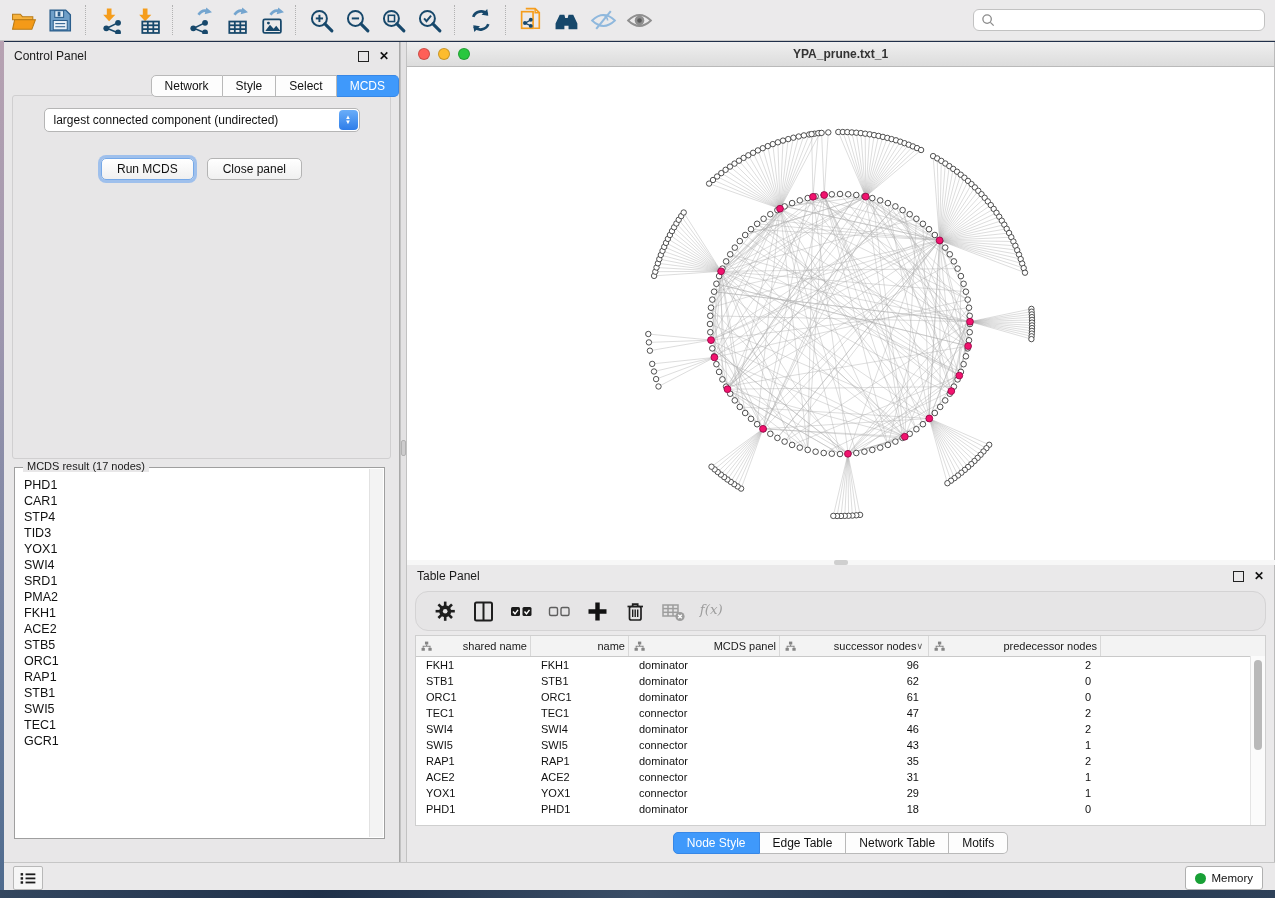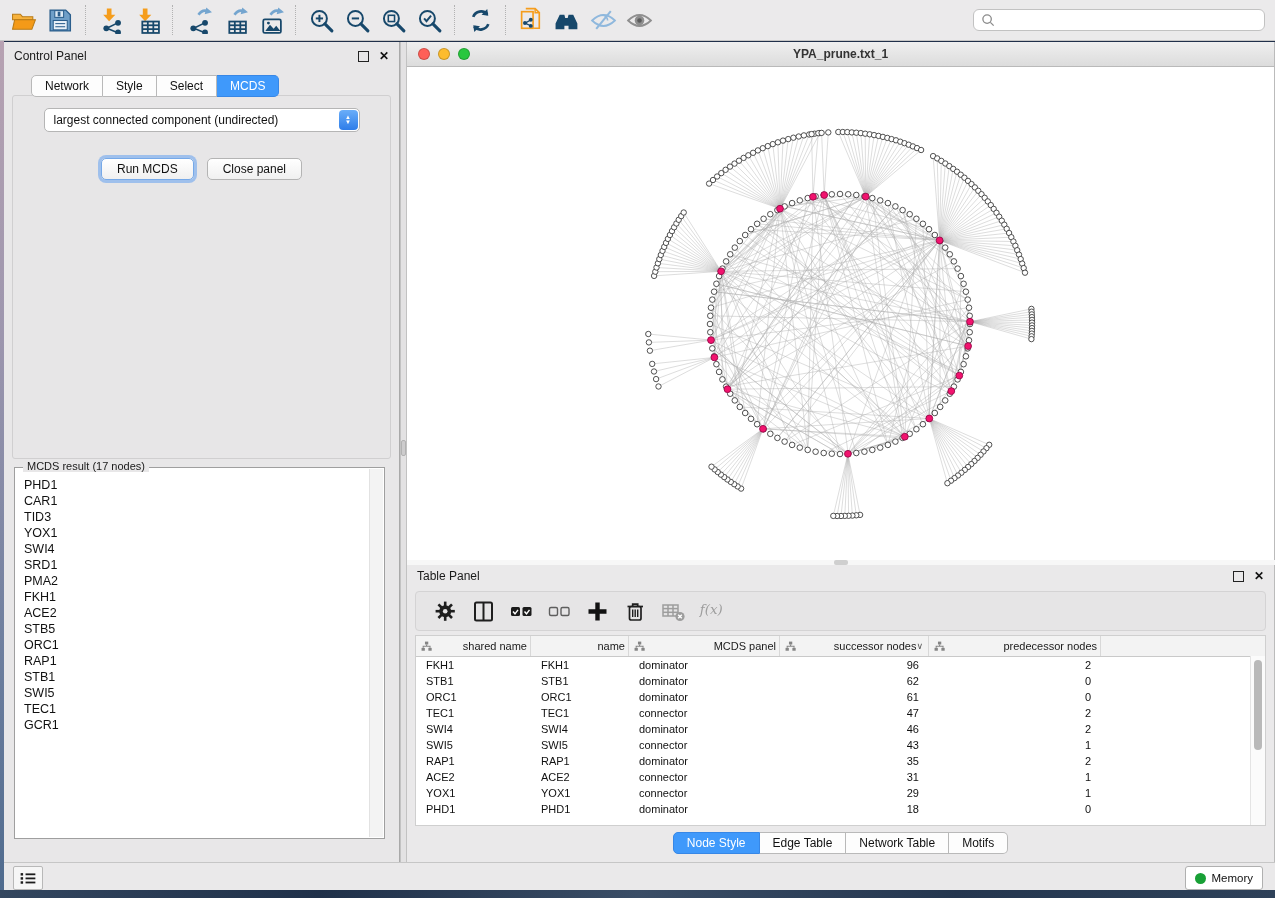--- a/index.html
+++ b/index.html
@@ -19,21 +19,21 @@
        border:1px solid #c2c2c2;border-radius:6px;display:flex;align-items:center;padding:0 7px;box-sizing:border-box;}
   .search-box input{border:none;outline:none;flex:1;font-size:12px;font-family:"Liberation Sans",sans-serif;background:transparent;}
 
   
   .control-panel{position:absolute;left:4px;top:42px;width:396px;height:820px;background:#e8e7e8;
        border-right:1px solid #a9a9a9;box-sizing:border-box;}
   .panel-title-row{height:28px;display:flex;align-items:center;padding:0 10px;}
   .panel-title{font-size:12px;color:#1a1a1a;flex:1;}
   .win-float{width:9px;height:9px;border:1.5px solid #222;margin-right:10px;}
   .win-close{font-size:12px;font-weight:bold;color:#111;line-height:10px;}
-  .cp-tabs{position:absolute;top:33px;left:0;right:0;display:flex;justify-content:flex-start;z-index:2;padding-left:27px;}
+  .cp-tabs{position:absolute;top:33px;left:15px;right:0;display:flex;justify-content:flex-end;z-index:2;padding-left:27px;}
   .seg{display:flex;}
   .seg .tab{background:#fdfdfd;border:1px solid #b9b9b9;border-left:none;padding:3px 13px;font-size:12px;color:#111;border-radius:0;}
   .seg .tab:first-child{border-left:1px solid #b9b9b9;border-radius:5px 0 0 5px;}
   .seg .tab:last-child{border-radius:0 5px 5px 0;}
   .seg .tab.active{background:#3f99fb;border-color:#3787e6;color:#fff;}
   .tab-content{position:absolute;top:53px;left:8px;right:8px;height:362px;background:#e7e6e7;
        border:1px solid #d0cfd0;border-radius:3px;}
   .opt-label{text-align:center;font-size:12px;margin-top:22px;}
   .select{margin:12px auto 0;width:316px;height:24px;background:#fff;border:1px solid #b5b5b5;border-radius:5px;
        display:flex;align-items:center;box-sizing:border-box;}
@@ -61,21 +61,21 @@
   .traffic{display:flex;gap:8px;padding-left:11px;}
   .light{width:12px;height:12px;border-radius:50%;border:0.5px solid rgba(0,0,0,.2);box-sizing:border-box;}
   .net-title{position:absolute;left:0;right:0;text-align:center;font-size:12px;font-weight:bold;color:#333;}
   #net-svg{display:block;}
 
   .h-splitter{position:absolute;left:407px;top:560px;width:868px;height:5px;background:#f7f7f7;}
   .h-handle{position:absolute;left:427px;top:0px;width:14px;height:5px;background:#cfcfcf;border-radius:2px;}
 
   
   .table-panel{position:absolute;left:407px;top:565px;width:868px;height:297px;background:#eae9ea;box-sizing:border-box;border-right:1px solid #bbb;}
-  .tp-toolbar{margin:4px 8px 0;height:40px;background:#e6e5e6;border:1px solid #d4d3d4;border-radius:4px;
+  .tp-toolbar{margin:4px 8px 0;height:40px;background:#e6e5e6;border:1px solid #d4d3d4;border-radius:13px;
        display:flex;align-items:center;padding-left:12px;gap:4px;box-sizing:border-box;}
   .tp-tool{width:34px;height:32px;display:flex;align-items:center;justify-content:center;}
   .tp-table{margin:4px 8px 0;background:#fff;border:1px solid #cfcfcf;height:191px;position:relative;overflow:hidden;box-sizing:border-box;}
   .thead{display:flex;height:20px;background:#f3f3f3;border-bottom:1px solid #c9c9c9;}
   .th{display:flex;align-items:center;font-size:11px;color:#1a1a1a;border-right:1px solid #d8d8d8;box-sizing:border-box;padding:0 3px;}
   .th .th-label{flex:1;text-align:right;white-space:nowrap;overflow:hidden;}
   .th .sort{font-size:9px;color:#555;padding-right:2px;}
   .trow{display:flex;height:16px;align-items:center;font-size:11px;}
   .td{box-sizing:border-box;white-space:nowrap;overflow:hidden;}
   .td.left{padding-left:10px;text-align:left;}
@@ -327,20 +327,21 @@
       <div class="btn-row">
         <button class="mac-btn focus">Run MCDS</button>
         <button class="mac-btn">Close panel</button>
       </div>
     </div>
     <div class="group-box">
       <span class="group-title">MCDS result (17 nodes)</span>
       <div class="mcds-list" id="mcds-list">
           <div>PHD1</div>
           <div>CAR1</div>
+          <div>STP4</div>
           <div>TID3</div>
           <div>YOX1</div>
           <div>SWI4</div>
           <div>SRD1</div>
           <div>PMA2</div>
           <div>FKH1</div>
           <div>ACE2</div>
           <div>STB5</div>
           <div>ORC1</div>
           <div>RAP1</div>

